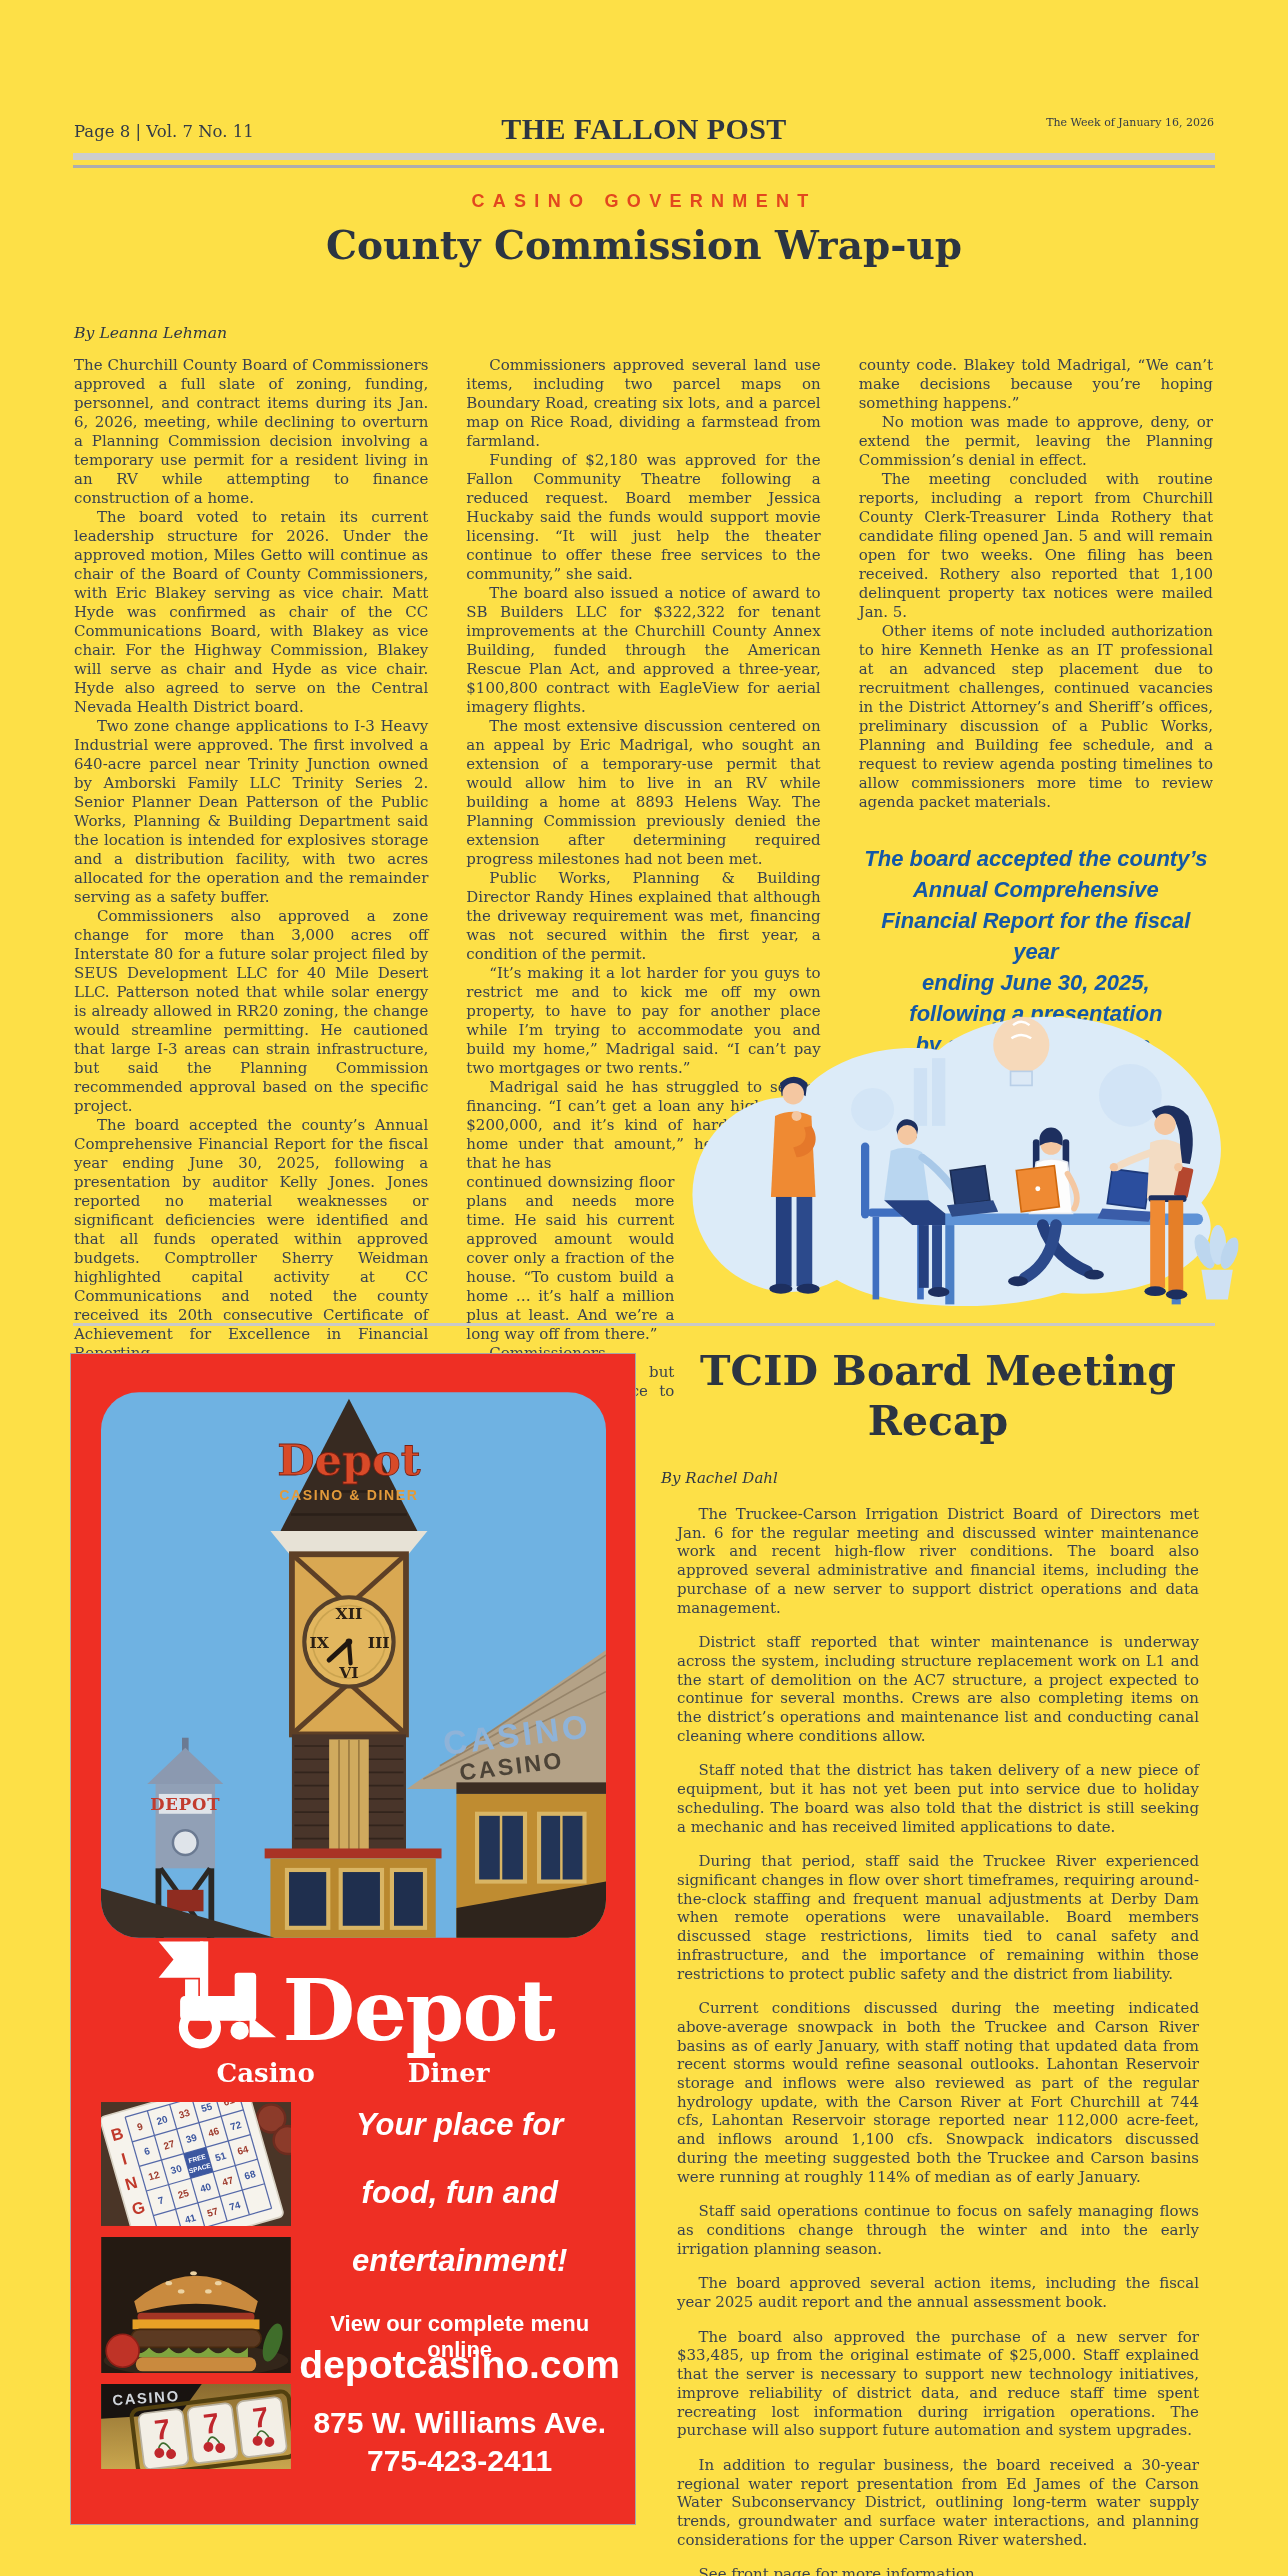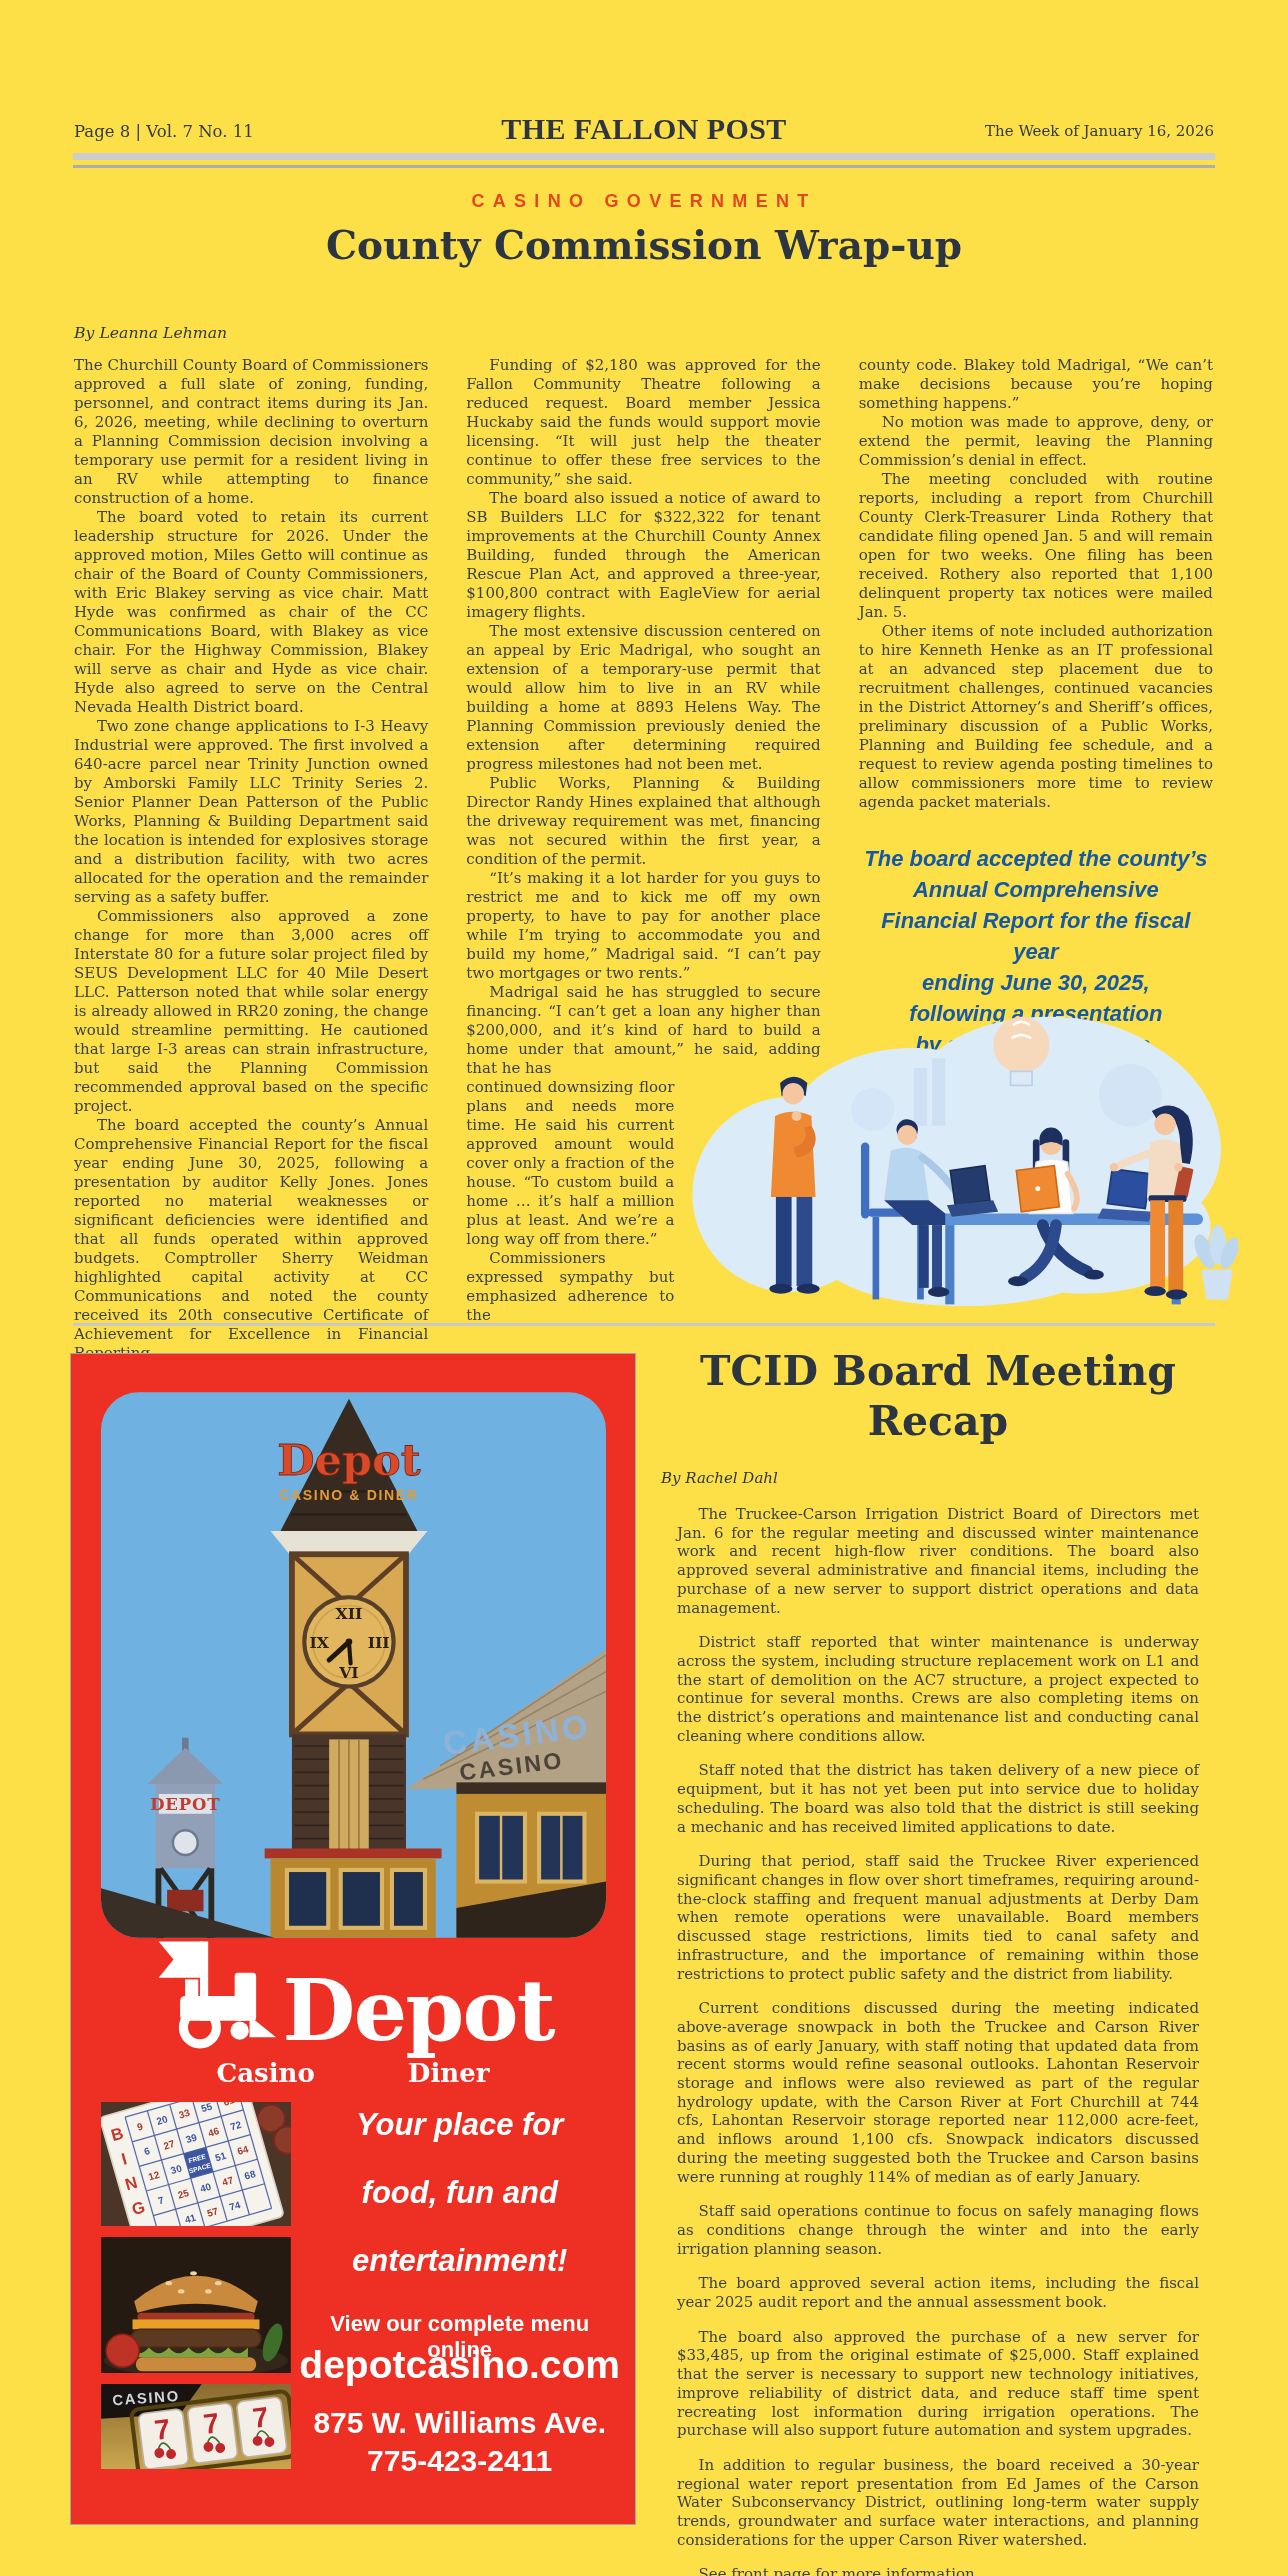--- a/index.html
+++ b/index.html
@@ -2,21 +2,21 @@
 <html lang="en" style="font-size:13.2px"><head>
 <meta charset="utf-8">
 <style>
   html,body{margin:0;padding:0;background:#ffffff;}
   .page{position:relative;width:1288px;height:2576px;background:#fde047;overflow:hidden;
         font-family:"DejaVu Serif",serif;color:#3a4250;}
   
   .mh-left{position:absolute;left:74px;top:122px;font-size:16.5px;color:#333b47;}
   .mh-center{position:absolute;left:0;right:0;top:112px;text-align:center;font-size:30px;
              font-weight:bold;color:#2d3542;font-family:"Liberation Serif",serif;letter-spacing:0.4px;}
-  .mh-right{position:absolute;right:74px;top:122px;font-size:15px;color:#333b47;}
+  .mh-right{position:absolute;right:74px;top:116px;font-size:11px;color:#333b47;}
   .rule-thick{position:absolute;left:73px;right:73px;top:153px;height:7.4px;background:#cdcdcd;}
   .rule-thin{position:absolute;left:73px;right:73px;top:165px;height:2.5px;background:#adadad;}
   
   .section-label{position:absolute;left:0;right:0;top:191px;text-align:center;
                  font-family:"Liberation Sans",sans-serif;font-weight:bold;font-size:18px;
                  letter-spacing:8.3px;color:#e2471e;}
   .headline1{position:absolute;left:0;right:0;top:222px;text-align:center;font-size:39px;
              font-weight:bold;color:#2c3542;}
   .byline1{position:absolute;left:74px;top:323px;font-style:italic;font-size:15.7px;color:#2f3744;}
   
@@ -75,20 +75,21 @@
 
   <div class="columns">
     <div class="col">
       <p class="noindent">The Churchill County Board of Commissioners approved a full slate of zoning, funding, personnel, and contract items during its Jan. 6, 2026, meeting, while declining to overturn a Planning Commission decision involving a temporary use permit for a resident living in an RV while attempting to finance construction of a home.</p>
       <p>The board voted to retain its current leadership structure for 2026. Under the approved motion, Miles Getto will continue as chair of the Board of County Commissioners, with Eric Blakey serving as vice chair. Matt Hyde was confirmed as chair of the CC Communications Board, with Blakey as vice chair. For the Highway Commission, Blakey will serve as chair and Hyde as vice chair. Hyde also agreed to serve on the Central Nevada Health District board.</p>
       <p>Two zone change applications to I-3 Heavy Industrial were approved. The first involved a 640-acre parcel near Trinity Junction owned by Amborski Family LLC Trinity Series 2. Senior Planner Dean Patterson of the Public Works, Planning &amp; Building Department said the location is intended for explosives storage and a distribution facility, with two acres allocated for the operation and the remainder serving as a safety buffer.</p>
       <p>Commissioners also approved a zone change for more than 3,000 acres off Interstate 80 for a future solar project filed by SEUS Development LLC for 40 Mile Desert LLC. Patterson noted that while solar energy is already allowed in RR20 zoning, the change would streamline permitting. He cautioned that large I-3 areas can strain infrastructure, but said the Planning Commission recommended approval based on the specific project.</p>
       <p>The board accepted the county’s Annual Comprehensive Financial Report for the fiscal year ending June 30, 2025, following a presentation by auditor Kelly Jones. Jones reported no material weaknesses or significant deficiencies were identified and that all funds operated within approved budgets. Comptroller Sherry Weidman highlighted capital activity at CC Communications and noted the county received its 20th consecutive Certificate of Achievement for Excellence in Financial Reporting.</p>
     </div>
     <div class="col">
+      <p>Commissioners approved several land use items, including two parcel maps on Boundary Road, creating six lots, and a parcel map on Rice Road, dividing a farmstead from farmland.</p>
       <p>Funding of $2,180 was approved for the Fallon Community Theatre following a reduced request. Board member Jessica Huckaby said the funds would support movie licensing. “It will just help the theater continue to offer these free services to the community,” she said.</p>
       <p>The board also issued a notice of award to SB Builders LLC for $322,322 for tenant improvements at the Churchill County Annex Building, funded through the American Rescue Plan Act, and approved a three-year, $100,800 contract with EagleView for aerial imagery flights.</p>
       <p>The most extensive discussion centered on an appeal by Eric Madrigal, who sought an extension of a temporary-use permit that would allow him to live in an RV while building a home at 8893 Helens Way. The Planning Commission previously denied the extension after determining required progress milestones had not been met.</p>
       <p>Public Works, Planning &amp; Building Director Randy Hines explained that although the driveway requirement was met, financing was not secured within the first year, a condition of the permit.</p>
       <p>“It’s making it a lot harder for you guys to restrict me and to kick me off my own property, to have to pay for another place while I’m trying to accommodate you and build my home,” Madrigal said. “I can’t pay two mortgages or two rents.”</p>
       <p>Madrigal said he has struggled to secure financing. “I can’t get a loan any higher than $200,000, and it’s kind of hard to build a home under that amount,” he said, adding that he has</p>
       <div class="narrowwrap">
         <p class="noindent">continued downsizing floor plans and needs more time. He said his current approved amount would cover only a fraction of the house. “To custom build a home … it’s half a million plus at least. And we’re a long way off from there.”</p>
         <p>Commissioners expressed sympathy but emphasized adherence to the</p>
       </div>

